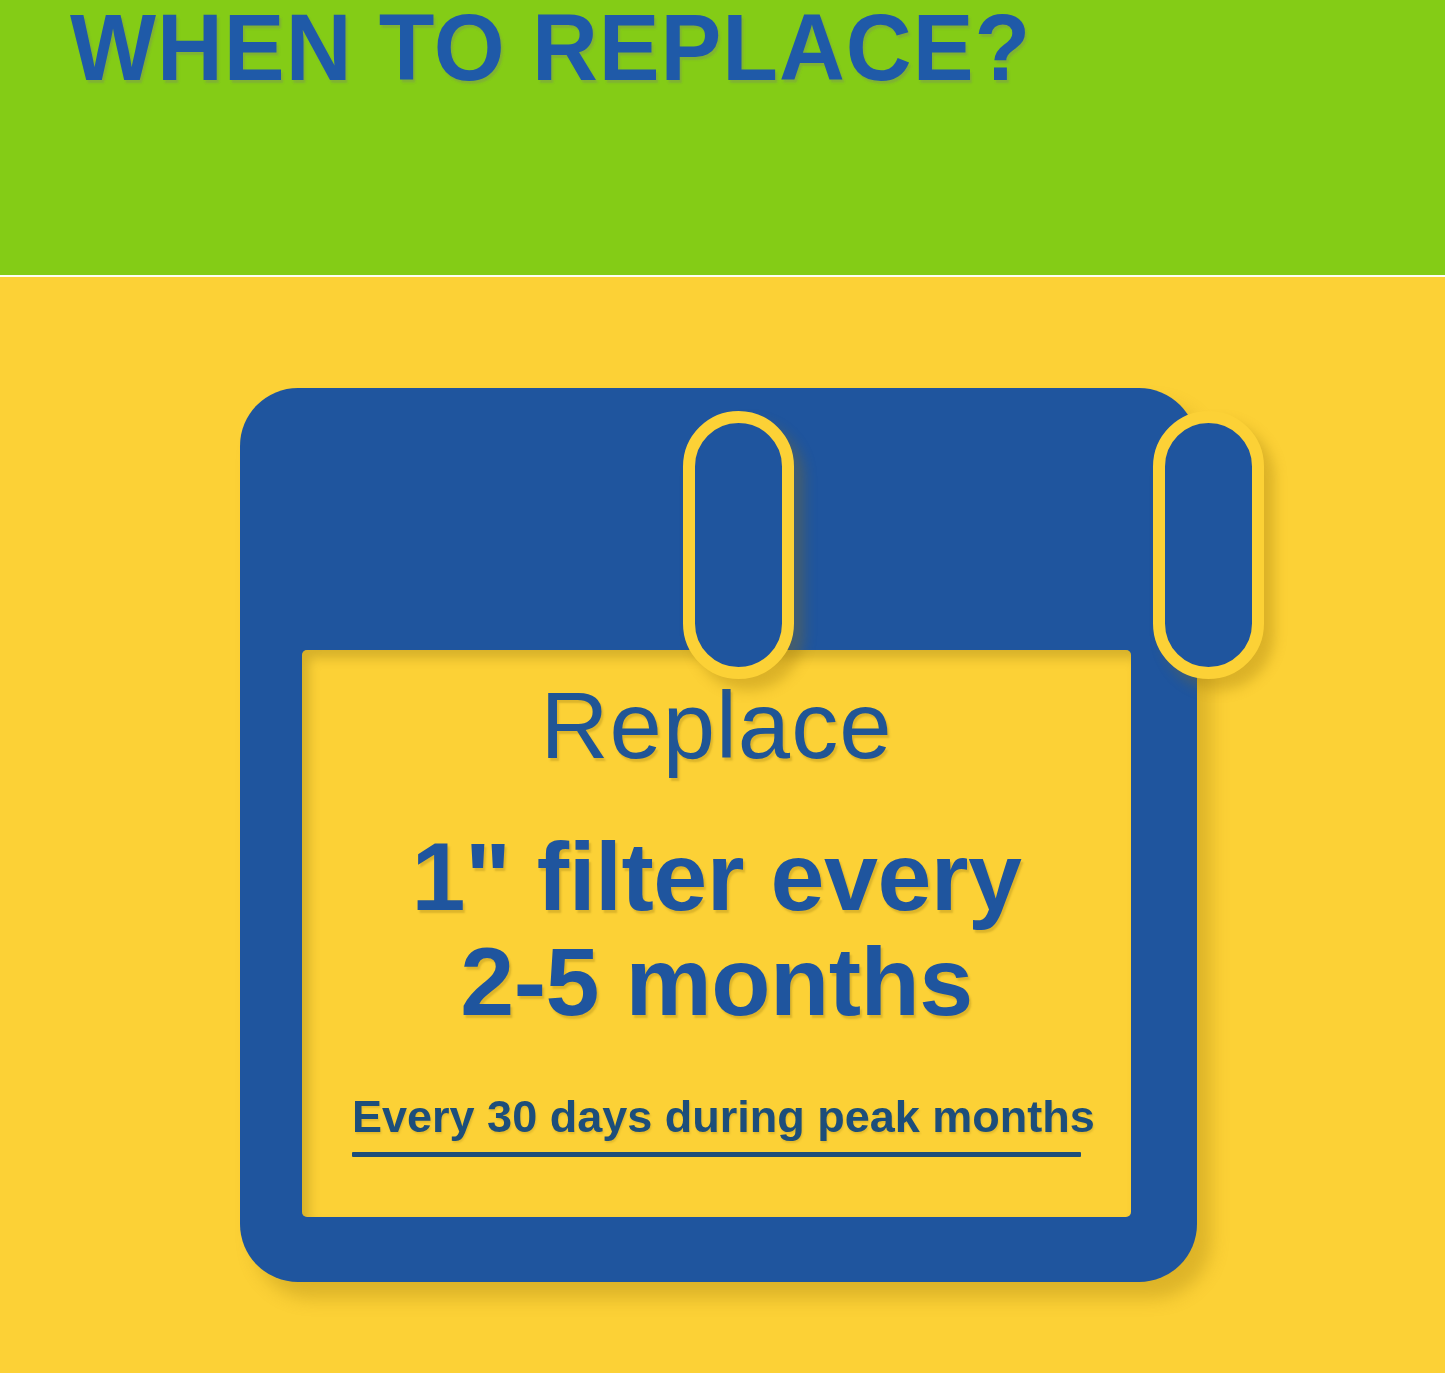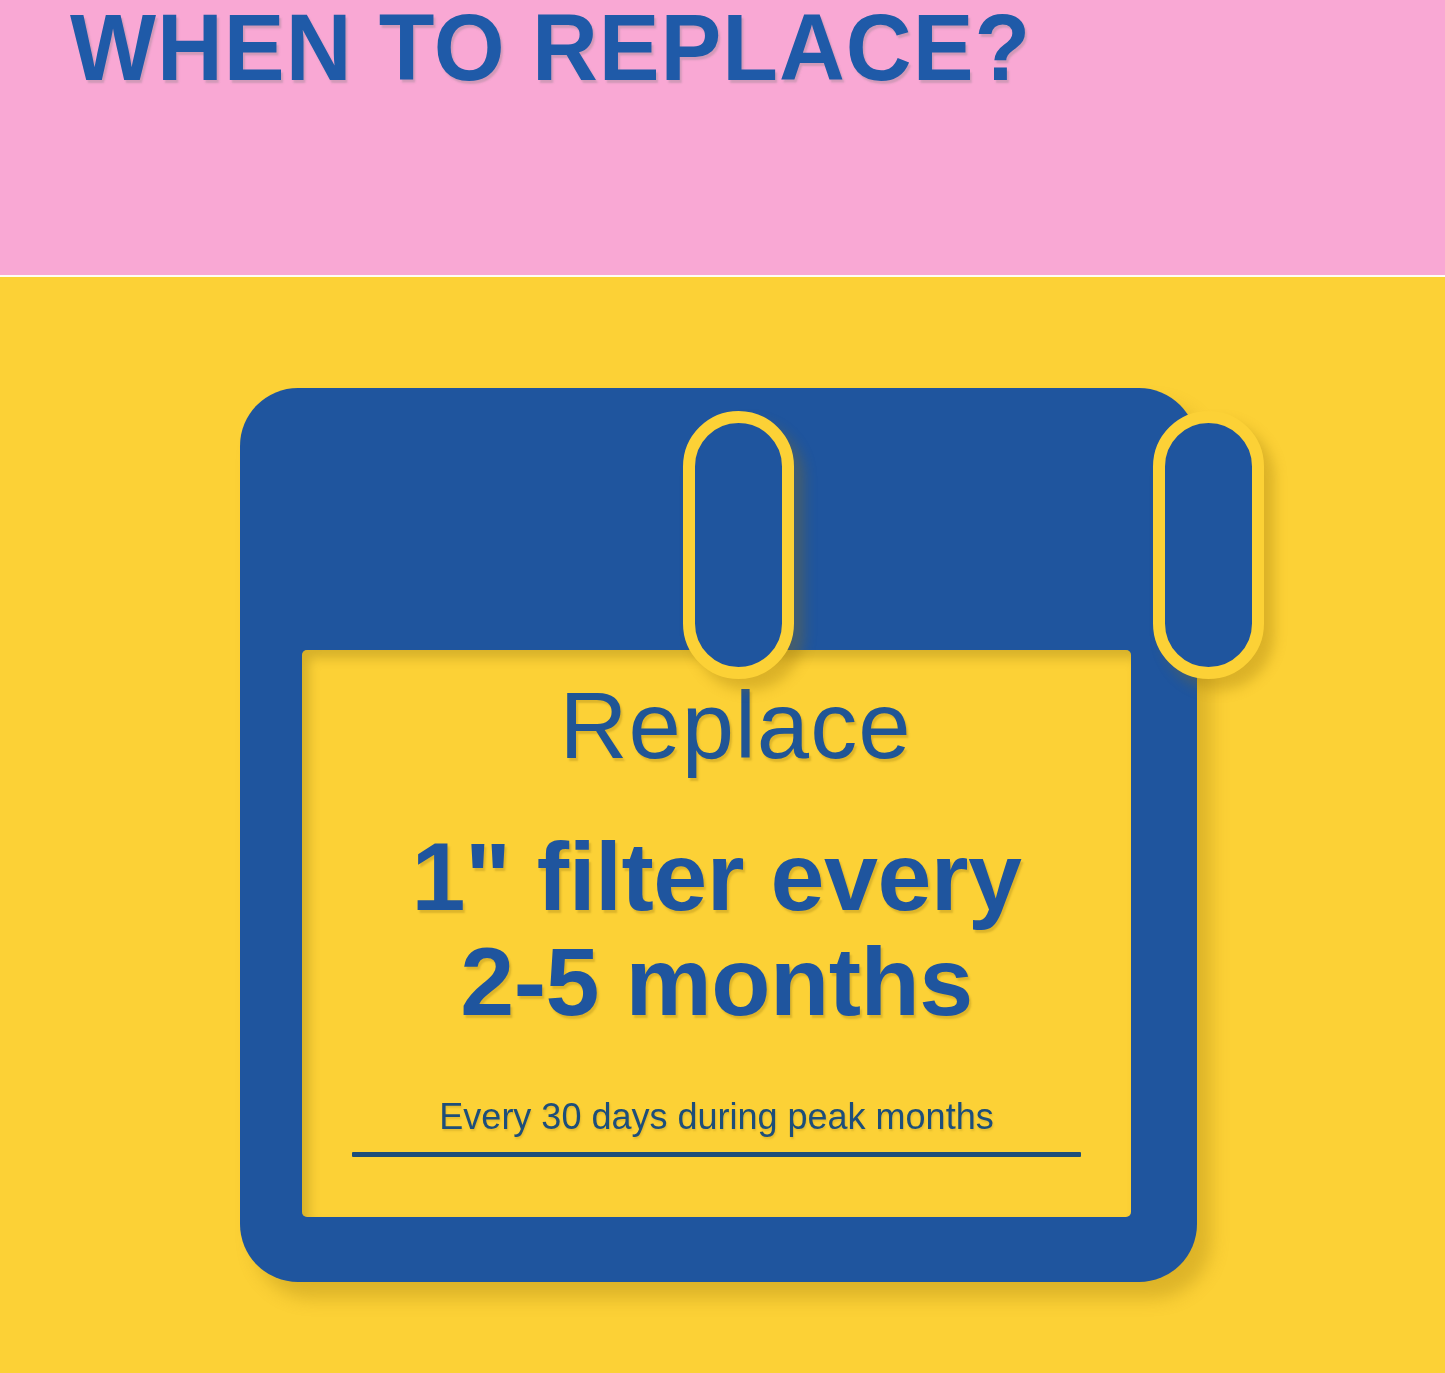--- a/index.html
+++ b/index.html
@@ -22,21 +22,21 @@
     background: #ffffff;
   }
 
   
   .header-band {
     position: absolute;
     left: 0;
     top: 0;
     width: 1445px;
     height: 277px;
-    background: #f9a8d4;
+    background: #84cc16;
     overflow: hidden;
   }
   .header-band::after {
     content: "";
     position: absolute;
     left: 0;
     bottom: 0;
     width: 100%;
     height: 2px;
     background: #fffdf4;
@@ -133,21 +133,20 @@
     left: 0;
     top: 28px;
     width: 100%;
     text-align: center;
     color: #205595;
     font-size: 94px;
     line-height: 96px;
     font-weight: 300;
     letter-spacing: 1px;
     text-shadow: 2px 3px 2px rgba(140,108,14,0.28);
-    padding-left: 19px;
   }
 
   .t-big {
     position: absolute;
     left: 0;
     width: 100%;
     text-align: center;
     color: #1f559e;
     font-weight: bold;
     font-size: 97px;
@@ -160,24 +159,24 @@
   .t-big-2 { top: 280px; }
 
   .t-sub-wrap {
     position: absolute;
     left: 50px;
     top: 440px;
     width: 729px;
   }
   .t-sub {
     color: #1d4e7a;
-    font-size: 36px;
+    font-size: 45px;
     line-height: 54px;
-    font-weight: 400;
-    text-align: center;
+    font-weight: 700;
+    text-align: right;
     white-space: nowrap;
     text-shadow: 1px 2px 2px rgba(140,108,14,0.22);
   }
   .t-rule {
     margin-top: 8px;
     height: 5px;
     background: #1d4e7a;
     border-radius: 1px;
   }
 </style>

